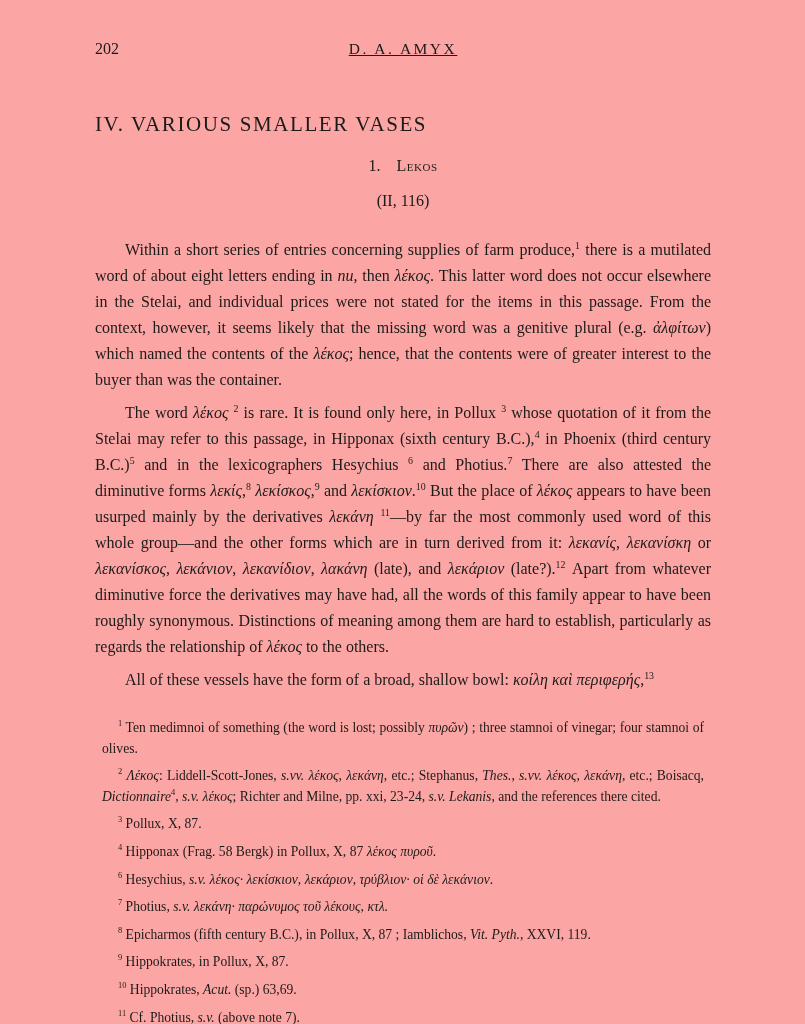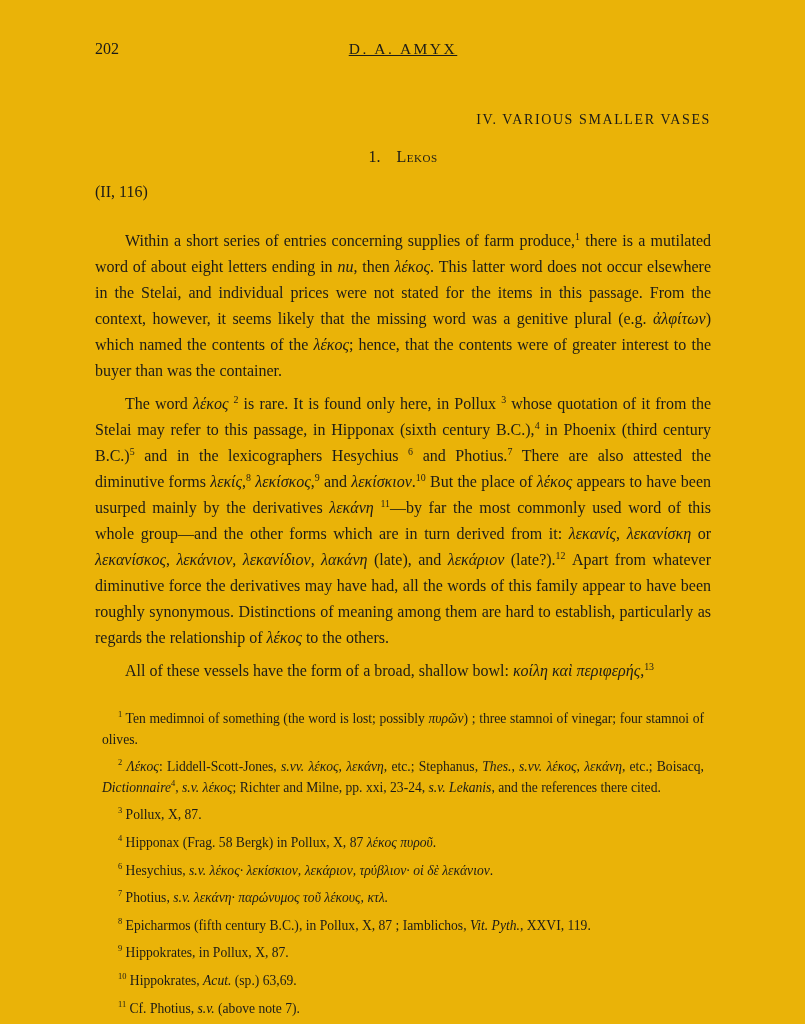--- a/index.html
+++ b/index.html
@@ -5,21 +5,21 @@
   html, body {
     margin: 0;
     padding: 0;
     background: #f4f3ef;
   }
   .page {
     position: relative;
     width: 805px;
     height: 1024px;
     margin: 0 auto;
-    background: #eab308;
+    background: #fca5a5;
     color: #1c1b18;
     font-family: "Liberation Serif", "DejaVu Serif", serif;
     box-sizing: border-box;
     padding: 40px 94px 30px 95px;
     overflow: hidden;
   }
   
   .running-header {
     position: relative;
     height: 22px;
@@ -36,39 +36,39 @@
     left: 0;
     right: 0;
     top: 0;
     text-align: center;
     font-size: 15.5px;
     letter-spacing: 2.5px;
     text-decoration: underline;
   }
   
   .section-title {
-    text-align: right;
-    font-size: 14px;
+    text-align: left;
+    font-size: 21px;
     letter-spacing: 1.6px;
     margin: 0 0 20px 0;
     font-weight: normal;
   }
   .subsection-title {
     text-align: center;
     font-size: 16px;
     margin: 0 0 17px 0;
     font-weight: normal;
   }
   .subsection-title .sc {
     font-variant: small-caps;
     letter-spacing: 0.5px;
     margin-left: 12px;
   }
   .reference-line {
-    text-align: left;
+    text-align: center;
     font-size: 16px;
     margin: 0 0 27px 0;
   }
   
   .body-text {
     font-size: 16px;
     line-height: 26px;
     text-align: justify;
   }
   .body-text p {

